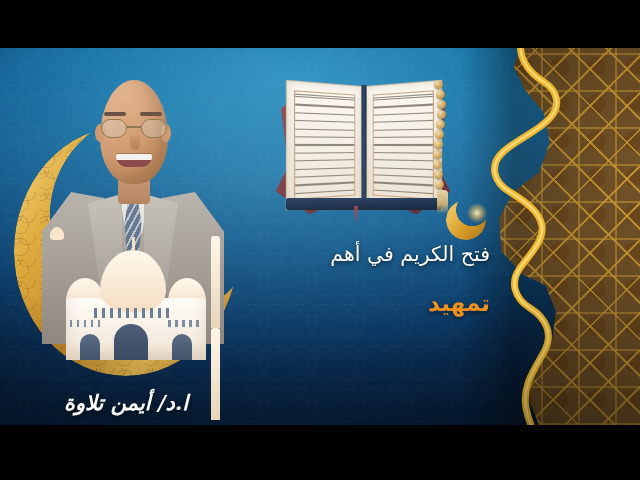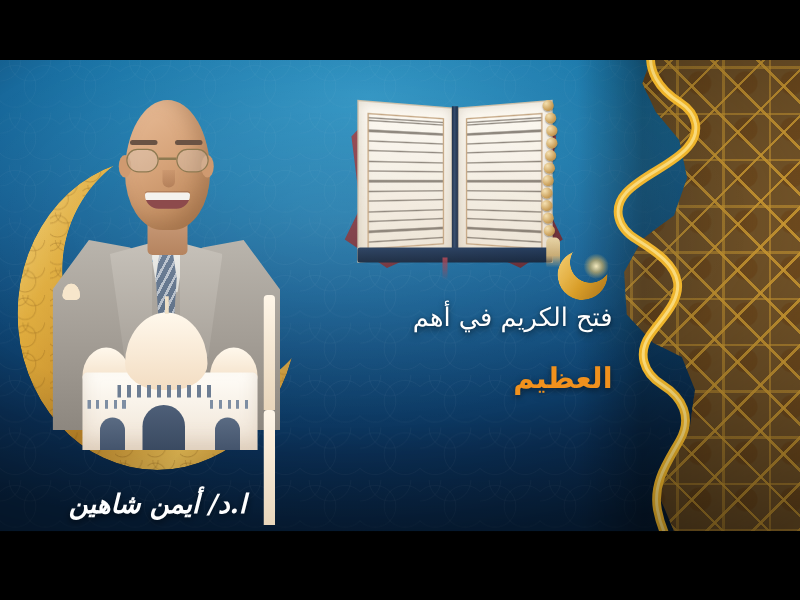--- a/index.html
+++ b/index.html
@@ -523,23 +523,23 @@
         <div class="m-arcade-small" id="m-arc-l"></div>
         <div class="m-arcade-small" id="m-arc-r"></div>
         <div id="m-gate"></div>
         <div class="m-gate-side" id="m-gate-l"></div>
         <div class="m-gate-side" id="m-gate-r"></div>
       </div>
     </div>
 
     <div id="title-block">
       <div class="title-line">فتح الكريم في أهم</div>
-      <div id="subject">العظيم</div>
+      <div id="subject">تمهيد</div>
     </div>
 
-    <div id="speaker-name">ا.د/ أيمن شاهين</div>
+    <div id="speaker-name">ا.د/ أيمن تلاوة</div>
 
     <div id="bg-vignette"></div>
   </div>
 
   <div class="letterbox" id="bar-top"></div>
   <div class="letterbox" id="bar-bottom"></div>
 </div>
 
 </body></html>

